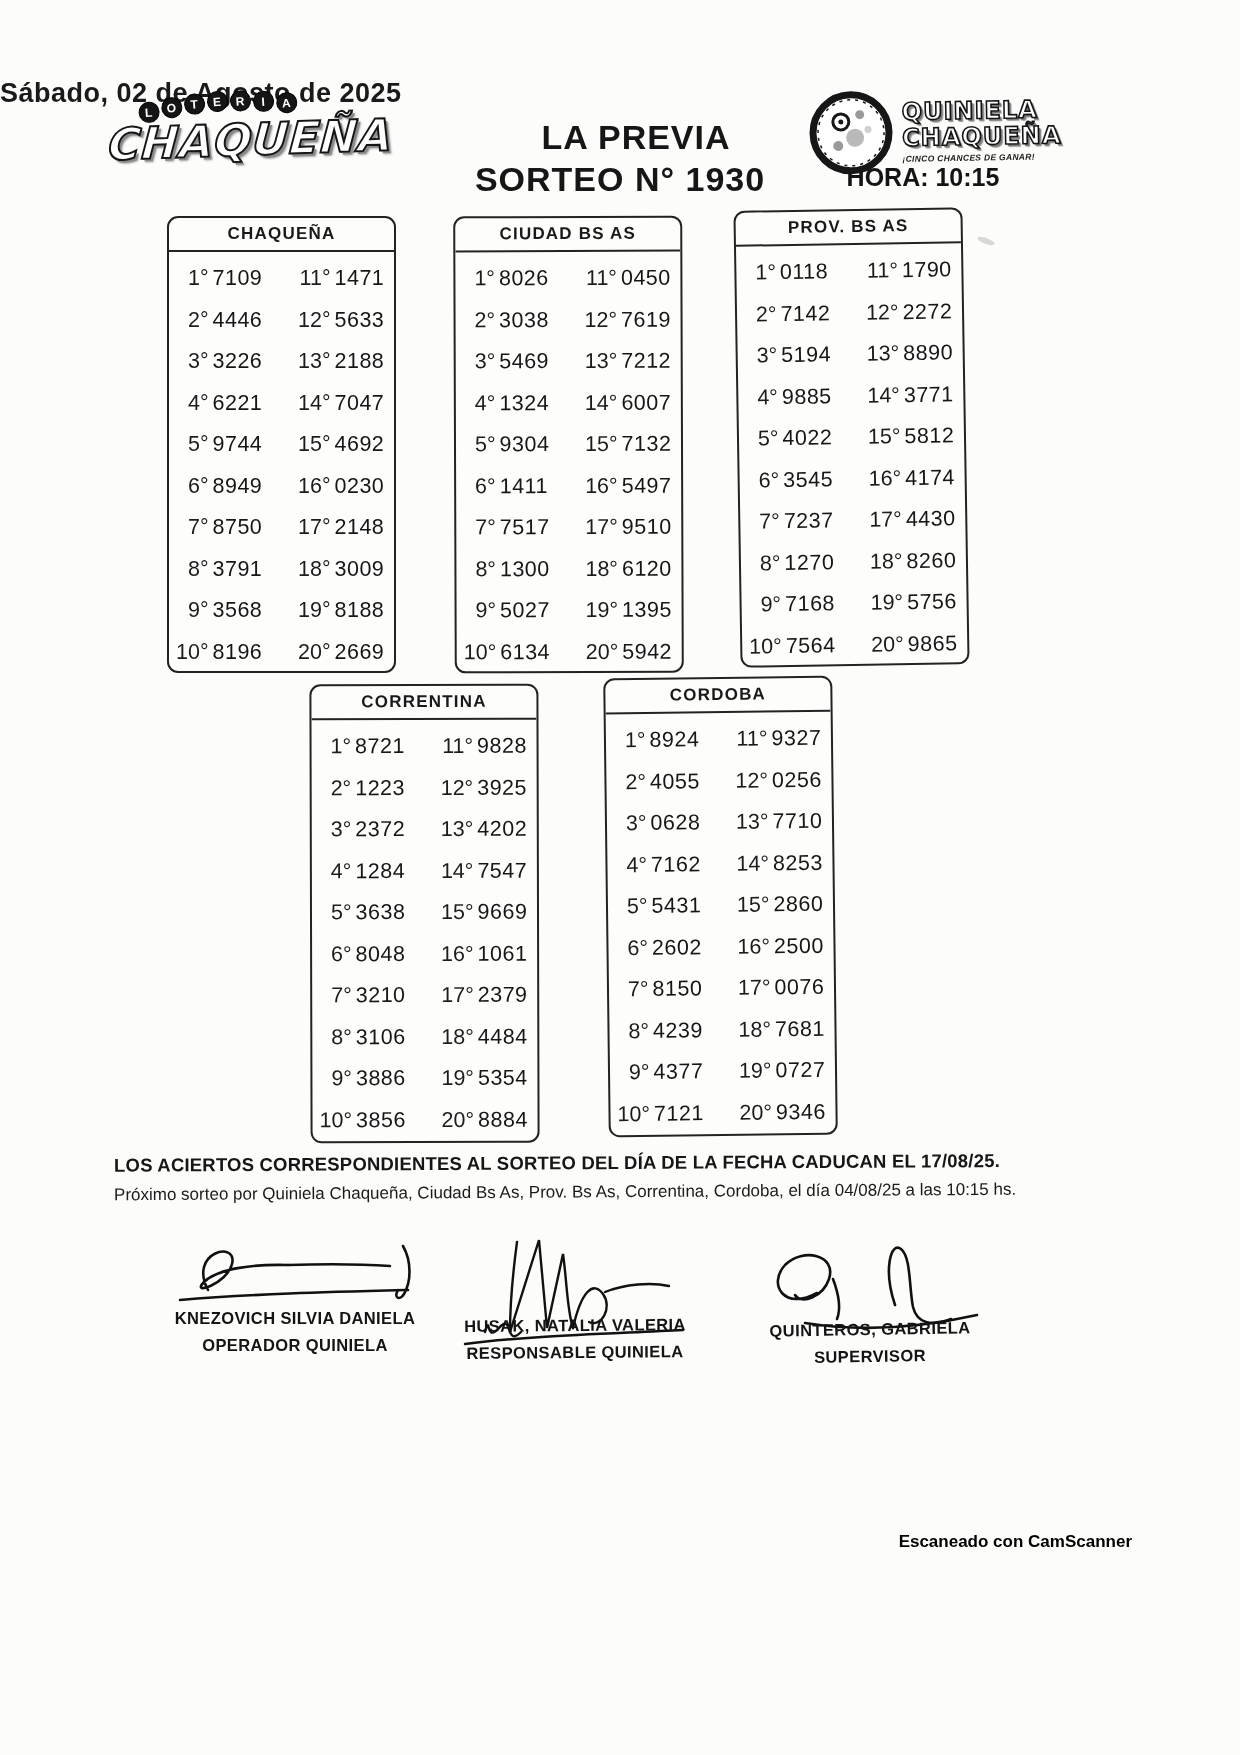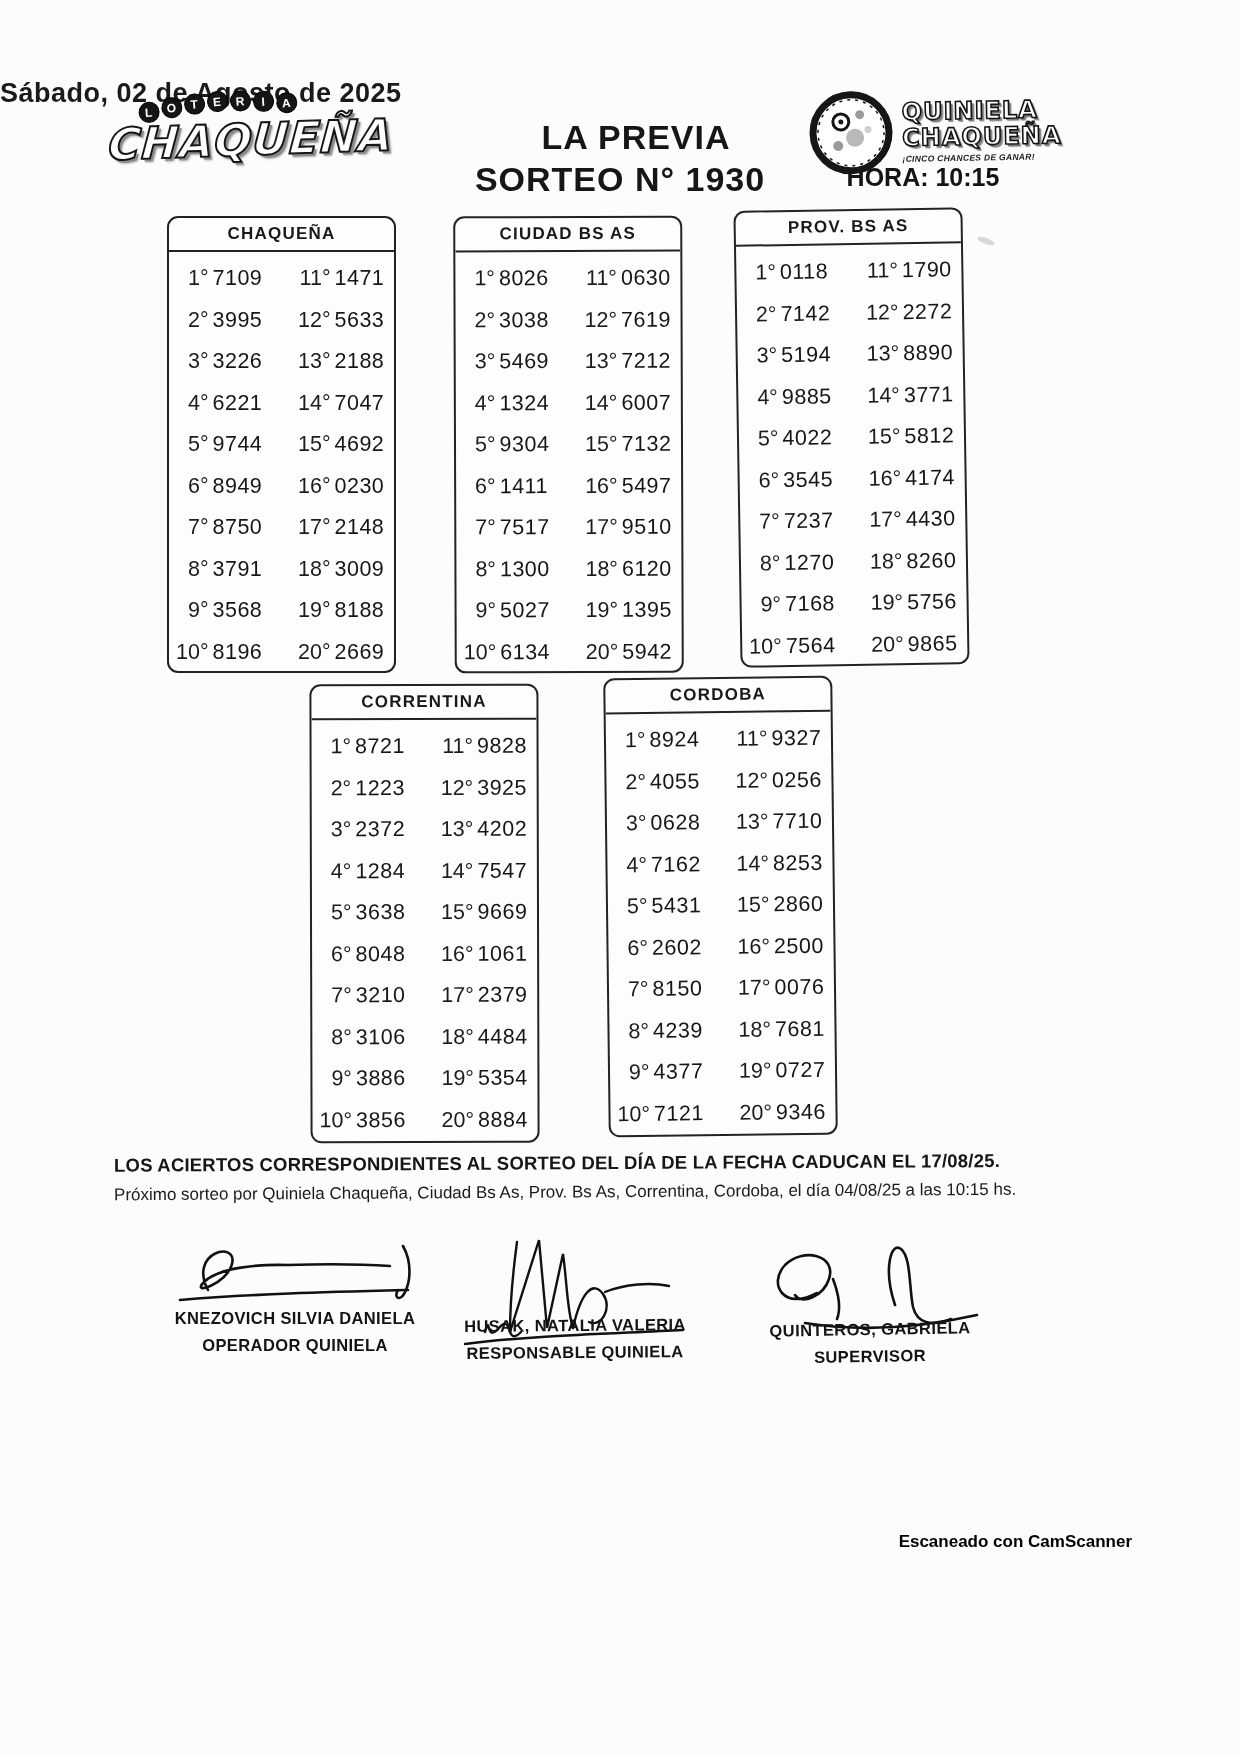--- a/index.html
+++ b/index.html
@@ -187,21 +187,21 @@
       <div class="ltable-header">CHAQUEÑA</div>
       <div class="ltable-body">
         <div class="lrow">
           <span class="pos">1°</span>
           <span class="val">7109</span>
           <span class="pos">11°</span>
           <span class="val">1471</span>
         </div>
         <div class="lrow">
           <span class="pos">2°</span>
-          <span class="val">3995</span>
+          <span class="val">4446</span>
           <span class="pos">12°</span>
           <span class="val">5633</span>
         </div>
         <div class="lrow">
           <span class="pos">3°</span>
           <span class="val">3226</span>
           <span class="pos">13°</span>
           <span class="val">2188</span>
         </div>
         <div class="lrow">
@@ -248,21 +248,21 @@
         </div>
       </div>
     </div>
   <div class="ltable t2">
       <div class="ltable-header">CIUDAD BS AS</div>
       <div class="ltable-body">
         <div class="lrow">
           <span class="pos">1°</span>
           <span class="val">8026</span>
           <span class="pos">11°</span>
-          <span class="val">0630</span>
+          <span class="val">0450</span>
         </div>
         <div class="lrow">
           <span class="pos">2°</span>
           <span class="val">3038</span>
           <span class="pos">12°</span>
           <span class="val">7619</span>
         </div>
         <div class="lrow">
           <span class="pos">3°</span>
           <span class="val">5469</span>

